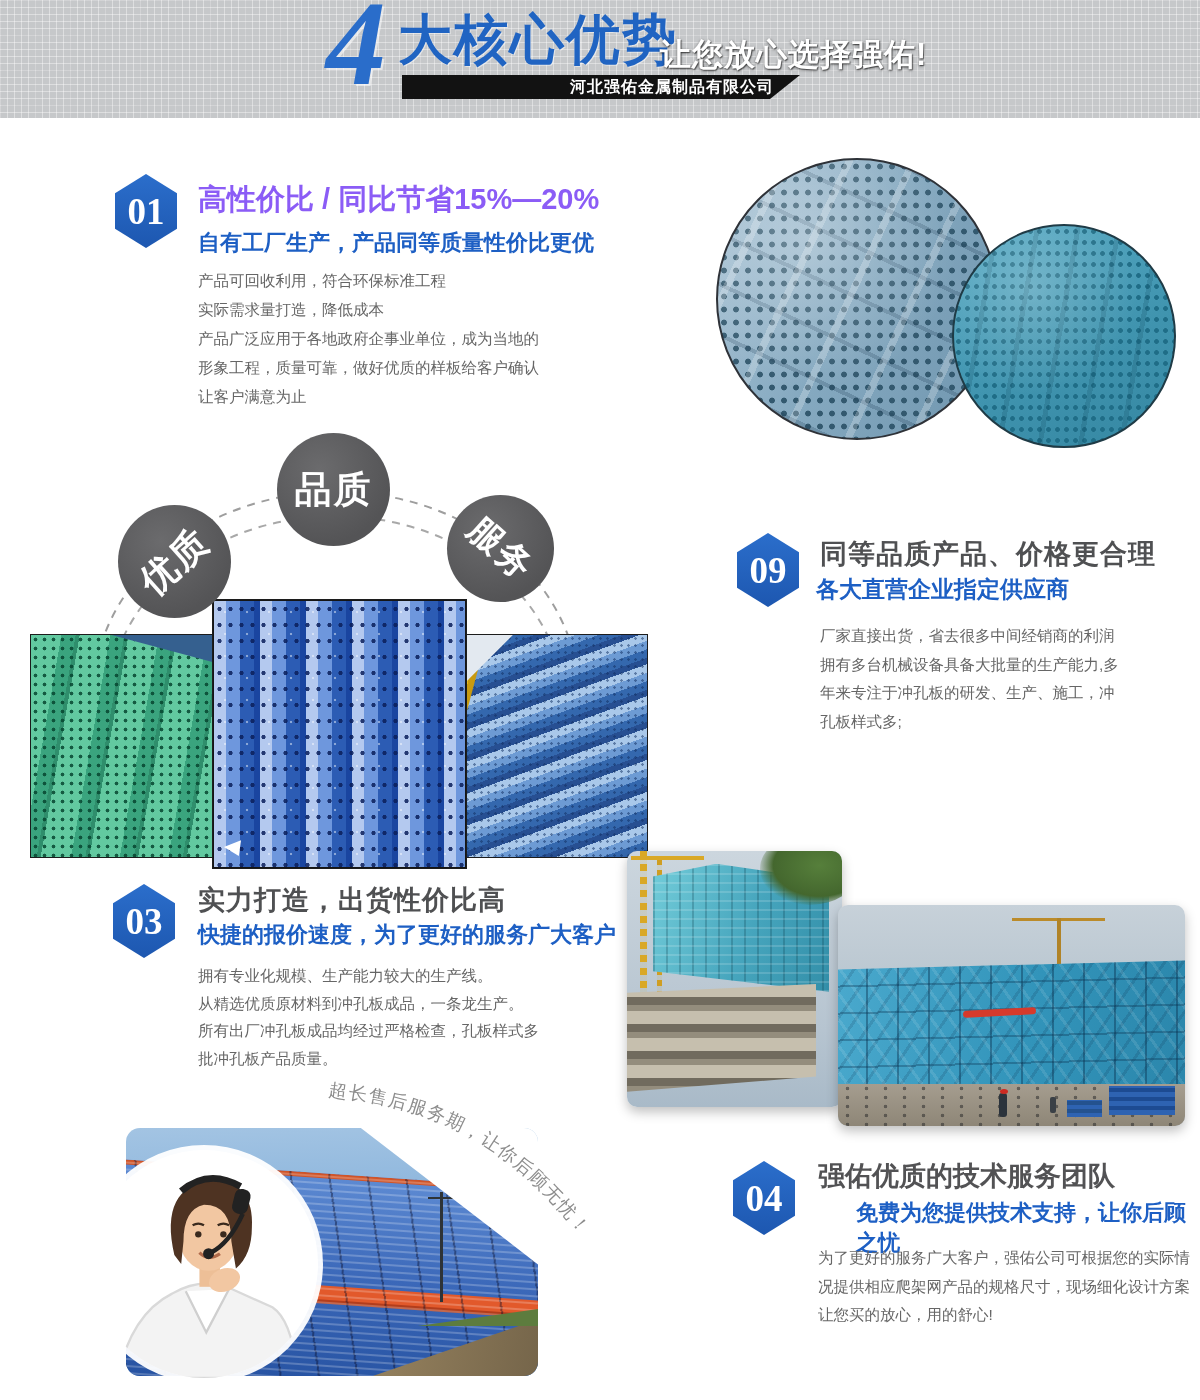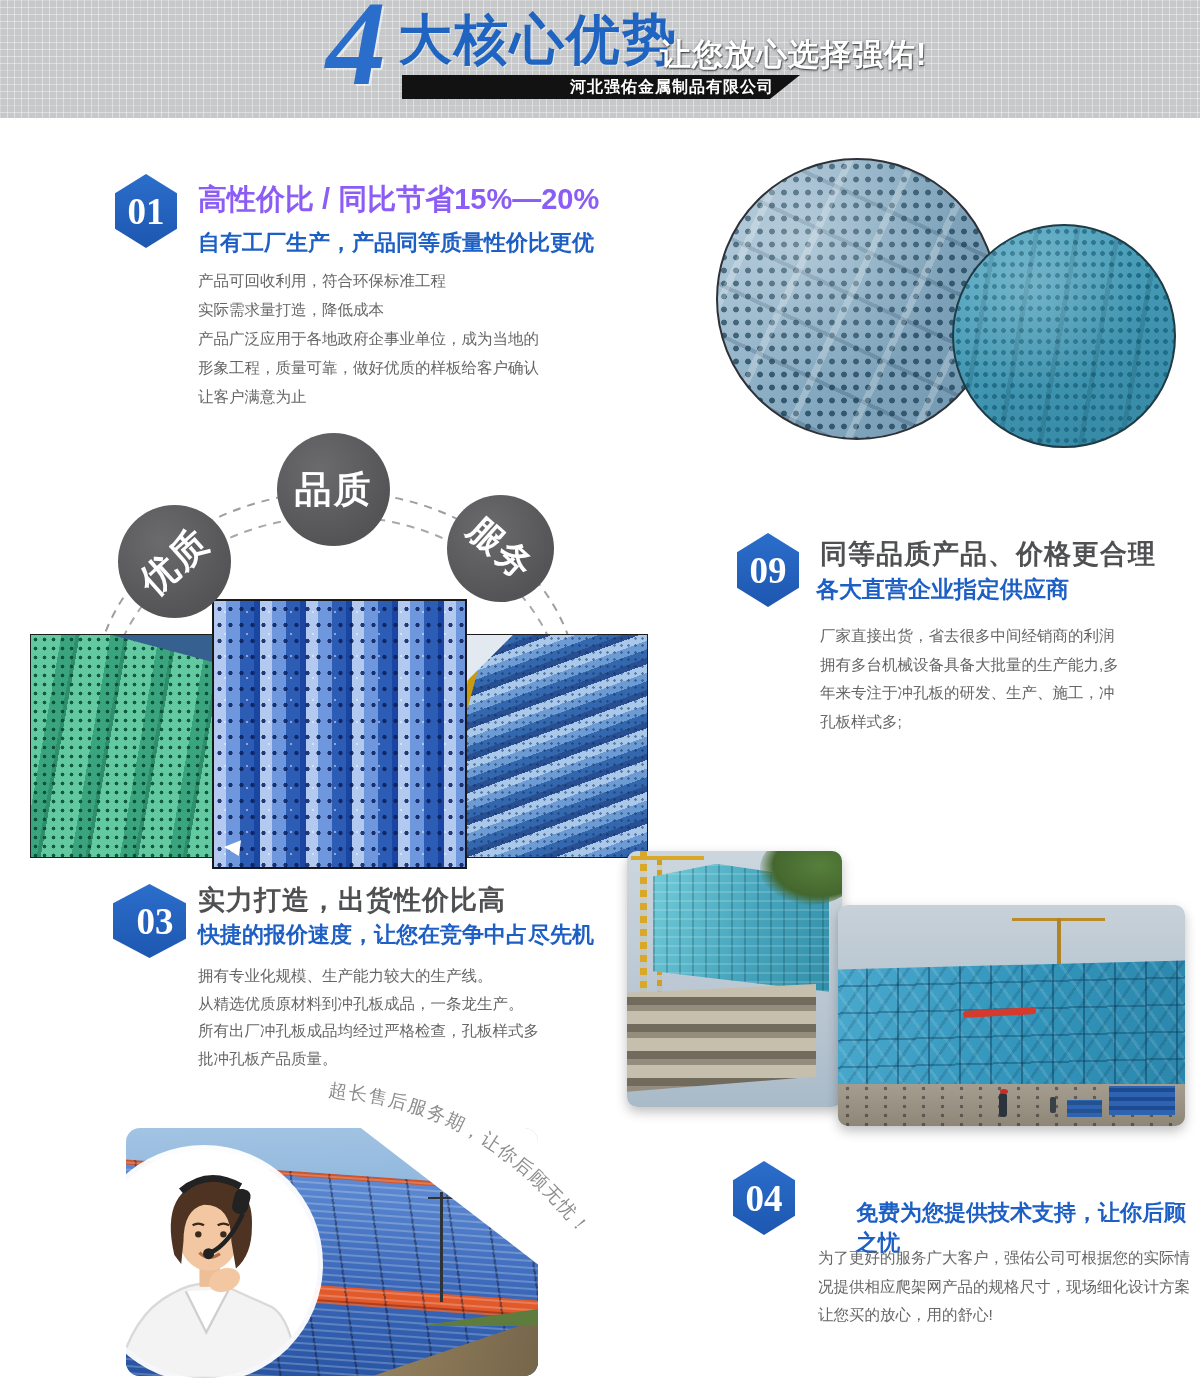--- a/index.html
+++ b/index.html
@@ -44,21 +44,21 @@
       radial-gradient(circle, #1f6d87 2px, rgba(31,109,135,0) 2.8px),
       linear-gradient(155deg,#57aac4 0%,#3f93ae 60%,#3587a2 100%);
     background-size:auto,auto,9px 11px,auto;}
 
   
   .hex{position:absolute;width:62px;height:74px;display:flex;align-items:center;justify-content:center;
        clip-path:polygon(50% 0,100% 26%,100% 74%,50% 100%,0 74%,0 26%);
        background:linear-gradient(180deg,#2b6ecb 0%,#1d57b0 100%);}
   .hex span{font:700 37px "Liberation Serif",serif;color:#fff;}
   .hex1{left:115px;top:174px;} .hex2{left:737px;top:533px;}
-  .hex3{left:113px;top:884px;padding-left:11px;} .hex4{left:733px;top:1161px;}
+  .hex3{left:113px;top:884px;} .hex4{left:733px;top:1161px;}
   .t,.st,.body{position:absolute;margin:0;}
   .t1{left:198px;top:182px;font:700 29px/1.2 "Liberation Sans",sans-serif;color:#8b5cf6;text-align:right;}
   .t2{left:820px;top:538px;font:700 27px/1.2 "Liberation Serif",serif;color:#4f5052;letter-spacing:1px;}
   .t3{left:198px;top:884px;font:700 27px/1.2 "Liberation Serif",serif;color:#4f5052;letter-spacing:1px;}
   .t4{left:818px;top:1160px;font:700 27px/1.2 "Liberation Sans",sans-serif;color:#525254;}
   .st{color:#1d5fc4;font-family:"Liberation Serif",serif;font-weight:700;}
   .st1{left:198px;top:228px;font-size:22px;}
   .st2{left:816px;top:574px;font-size:23px;}
   .st3{left:198px;top:920px;font-size:22px;}
   .st4{left:822px;top:1198px;font-size:22px;margin-left:34px;}
@@ -213,29 +213,30 @@
   <h3 class="st st2">各大直营企业指定供应商</h3>
   <p class="body b2">厂家直接出货，省去很多中间经销商的利润
 拥有多台机械设备具备大批量的生产能力,多
 年来专注于冲孔板的研发、生产、施工，冲
 孔板样式多;</p>
 
   <div class="hex hex3">
     <span>03</span>
   </div>
   <h2 class="t t3">实力打造，出货性价比高</h2>
-  <h3 class="st st3">快捷的报价速度，让您在竞争中占尽先机</h3>
+  <h3 class="st st3">快捷的报价速度，为了更好的服务广大客户</h3>
   <p class="body b3">拥有专业化规模、生产能力较大的生产线。
 从精选优质原材料到冲孔板成品，一条龙生产。
 所有出厂冲孔板成品均经过严格检查，孔板样式多
 批冲孔板产品质量。</p>
 
   <div class="hex hex4">
     <span>04</span>
   </div>
+  <h2 class="t t4">强佑优质的技术服务团队</h2>
   <h3 class="st st4">免费为您提供技术支持，让你后顾之忧</h3>
   <p class="body b4">为了更好的服务广大客户，强佑公司可根据您的实际情
 况提供相应爬架网产品的规格尺寸，现场细化设计方案
 让您买的放心，用的舒心!</p>
 
   <svg class="dashes" viewBox="0 0 580 300">
     <path d="M42 252 A 243 205 0 0 1 522 262" fill="none" stroke="#9e9e9e" stroke-width="2" stroke-dasharray="8 7"></path>
     <path d="M58 258 A 228 190 0 0 1 506 268" fill="none" stroke="#a8a8a8" stroke-width="2" stroke-dasharray="8 7"></path>
   </svg>
 

